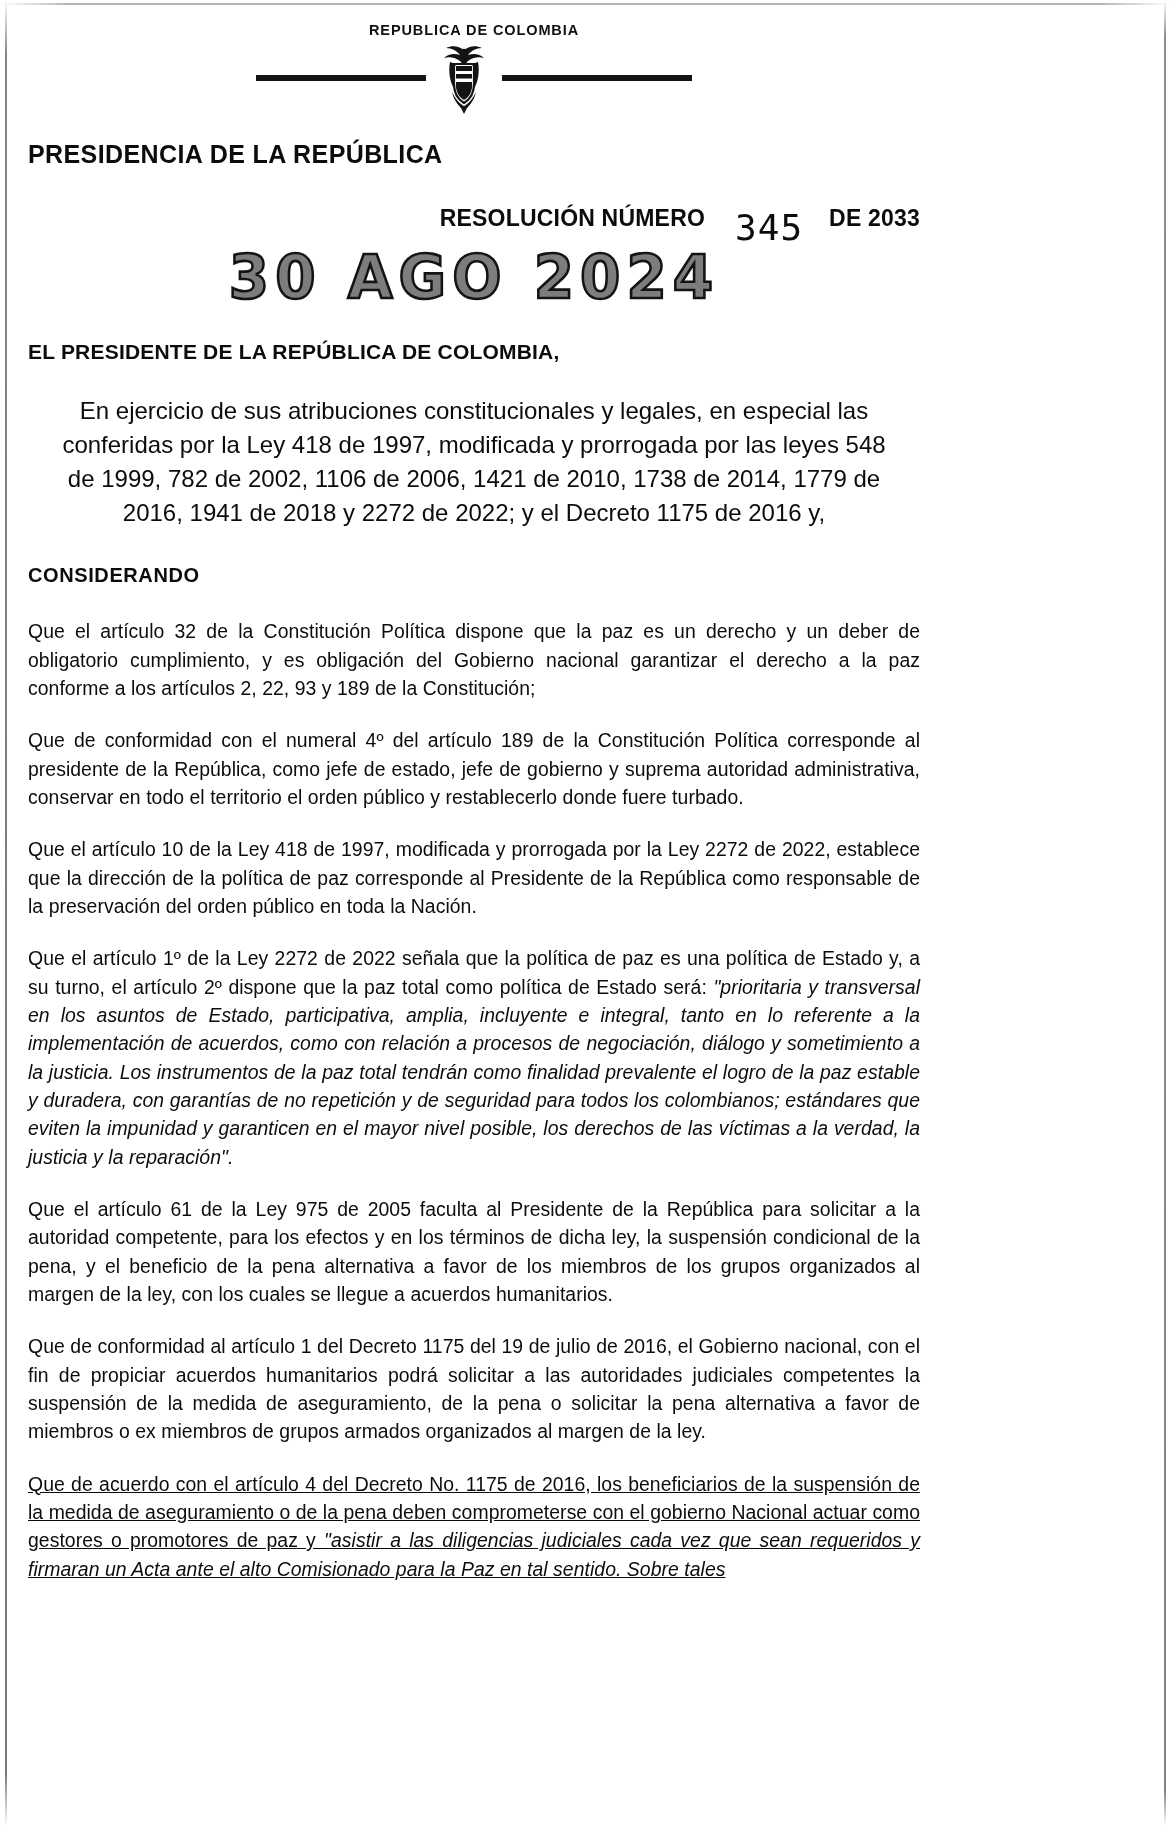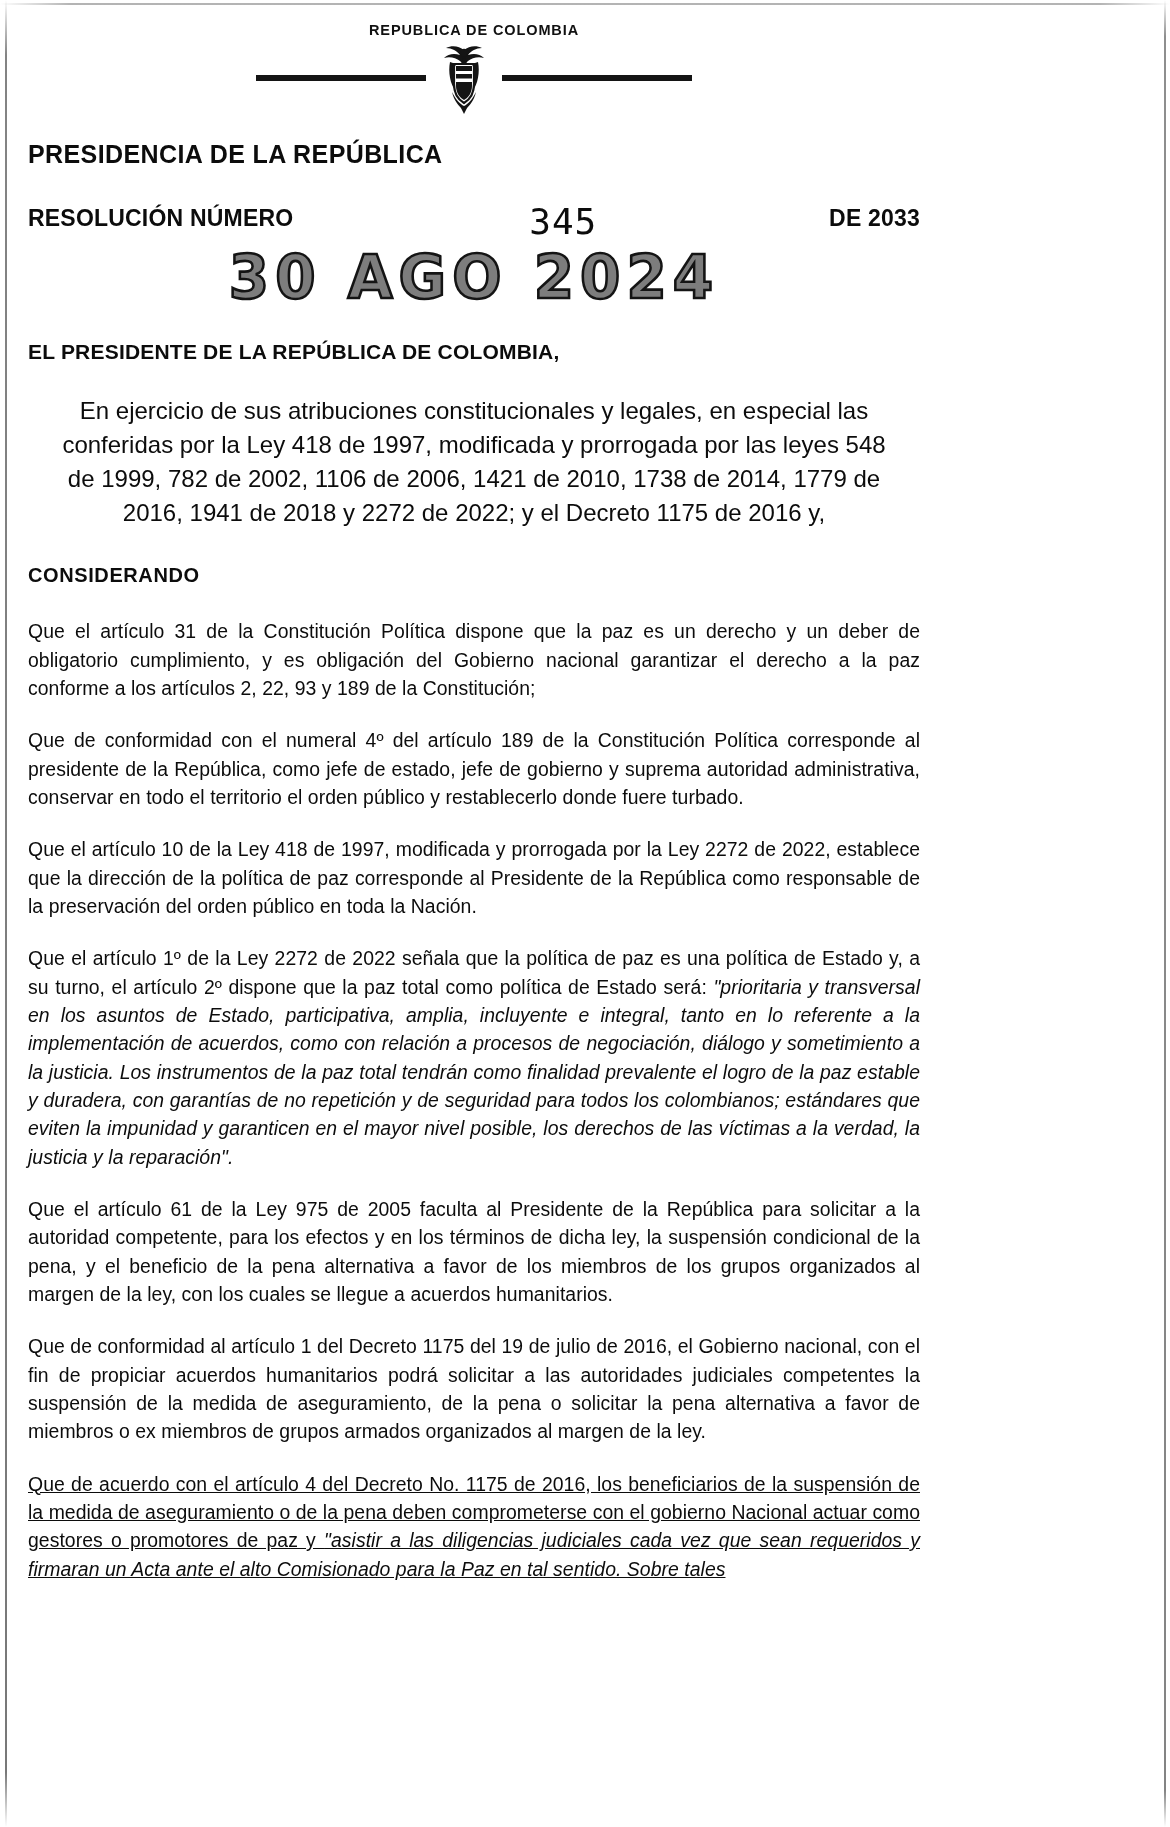--- a/index.html
+++ b/index.html
@@ -73,35 +73,35 @@
   .doc-title {
     text-align: left;
     font-size: 25px;
     font-weight: 700;
     letter-spacing: .4px;
     margin-top: 26px;
   }
   .resolution-line {
     display: flex;
     align-items: baseline;
-    justify-content: space-between;
+    justify-content: flex-end;
     margin-top: 24px;
     font-size: 23px;
     font-weight: 700;
     letter-spacing: .2px;
   }
   .res-label { }
   .res-number {
     font-family: "DejaVu Sans Mono", monospace;
     font-size: 36px;
     font-weight: 400;
     letter-spacing: 1px;
     margin: 0 26px 0 30px;
     position: relative;
-    top: 8px;
+    top: 14px;
   }
   .res-year { }
 
   
   .date-stamp {
     text-align: center;
     margin-top: 14px;
     font-family: "DejaVu Sans", sans-serif;
     font-size: 58px;
     font-weight: 700;
@@ -206,21 +206,21 @@
   <div class="date-stamp">30 AGO 2024</div>
 
 
   <div class="addressee">EL PRESIDENTE DE LA REPÚBLICA DE COLOMBIA,</div>
 
   <div class="preamble">En ejercicio de sus atribuciones constitucionales y legales, en especial las conferidas por la Ley 418 de 1997, modificada y prorrogada por las leyes 548 de 1999, 782 de 2002, 1106 de 2006, 1421 de 2010, 1738 de 2014, 1779 de 2016, 1941 de 2018 y 2272 de 2022; y el Decreto 1175 de 2016 y,</div>
 
   <div class="considerando">CONSIDERANDO</div>
 
   <div class="body-block">
-    <p class="para">Que el artículo 31 de la Constitución Política dispone que la paz es un derecho y un deber de obligatorio cumplimiento, y es obligación del Gobierno nacional garantizar el derecho a la paz conforme a los artículos 2, 22, 93 y 189 de la Constitución;</p>
+    <p class="para">Que el artículo 32 de la Constitución Política dispone que la paz es un derecho y un deber de obligatorio cumplimiento, y es obligación del Gobierno nacional garantizar el derecho a la paz conforme a los artículos 2, 22, 93 y 189 de la Constitución;</p>
     <p class="para">Que de conformidad con el numeral 4º del artículo 189 de la Constitución Política corresponde al presidente de la República, como jefe de estado, jefe de gobierno y suprema autoridad administrativa, conservar en todo el territorio el orden público y restablecerlo donde fuere turbado.</p>
     <p class="para">Que el artículo 10 de la Ley 418 de 1997, modificada y prorrogada por la Ley 2272 de 2022, establece que la dirección de la política de paz corresponde al Presidente de la República como responsable de la preservación del orden público en toda la Nación.</p>
     <p class="para"><span>Que el artículo 1º de la Ley 2272 de 2022 señala que la política de paz es una política de Estado y, a su turno, el artículo 2º dispone que la paz total como política de Estado será: </span><span class="it">"prioritaria y transversal en los asuntos de Estado, participativa, amplia, incluyente e integral, tanto en lo referente a la implementación de acuerdos, como con relación a procesos de negociación, diálogo y sometimiento a la justicia. Los instrumentos de la paz total tendrán como finalidad prevalente el logro de la paz estable y duradera, con garantías de no repetición y de seguridad para todos los colombianos; estándares que eviten la impunidad y garanticen en el mayor nivel posible, los derechos de las víctimas a la verdad, la justicia y la reparación".</span></p>
     <p class="para">Que el artículo 61 de la Ley 975 de 2005 faculta al Presidente de la República para solicitar a la autoridad competente, para los efectos y en los términos de dicha ley, la suspensión condicional de la pena, y el beneficio de la pena alternativa a favor de los miembros de los grupos organizados al margen de la ley, con los cuales se llegue a acuerdos humanitarios.</p>
     <p class="para">Que de conformidad al artículo 1 del Decreto 1175 del 19 de julio de 2016, el Gobierno nacional, con el fin de propiciar acuerdos humanitarios podrá solicitar a las autoridades judiciales competentes la suspensión de la medida de aseguramiento, de la pena o solicitar la pena alternativa a favor de miembros o ex miembros de grupos armados organizados al margen de la ley.</p>
     <p class="para"><span>Que de acuerdo con el artículo 4 del Decreto No. 1175 de 2016, los beneficiarios de la suspensión de la medida de aseguramiento o de la pena deben comprometerse con el gobierno Nacional actuar como gestores o promotores de paz y </span><span class="it">"asistir a las diligencias judiciales cada vez que sean requeridos y firmaran un Acta ante el alto Comisionado para la Paz en tal sentido. Sobre tales</span></p>
   </div>
 
 </div>
 

